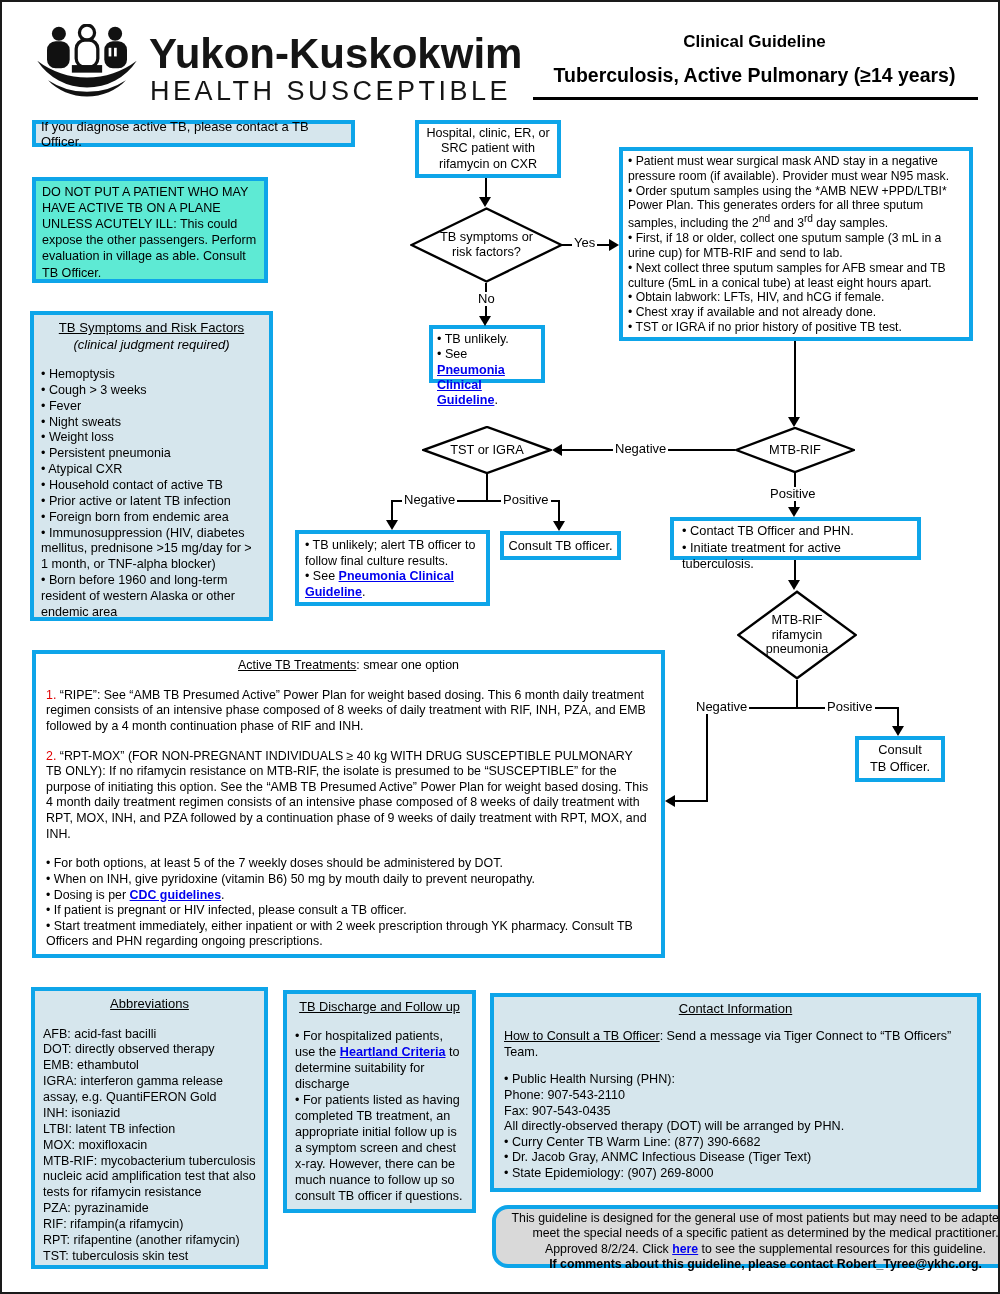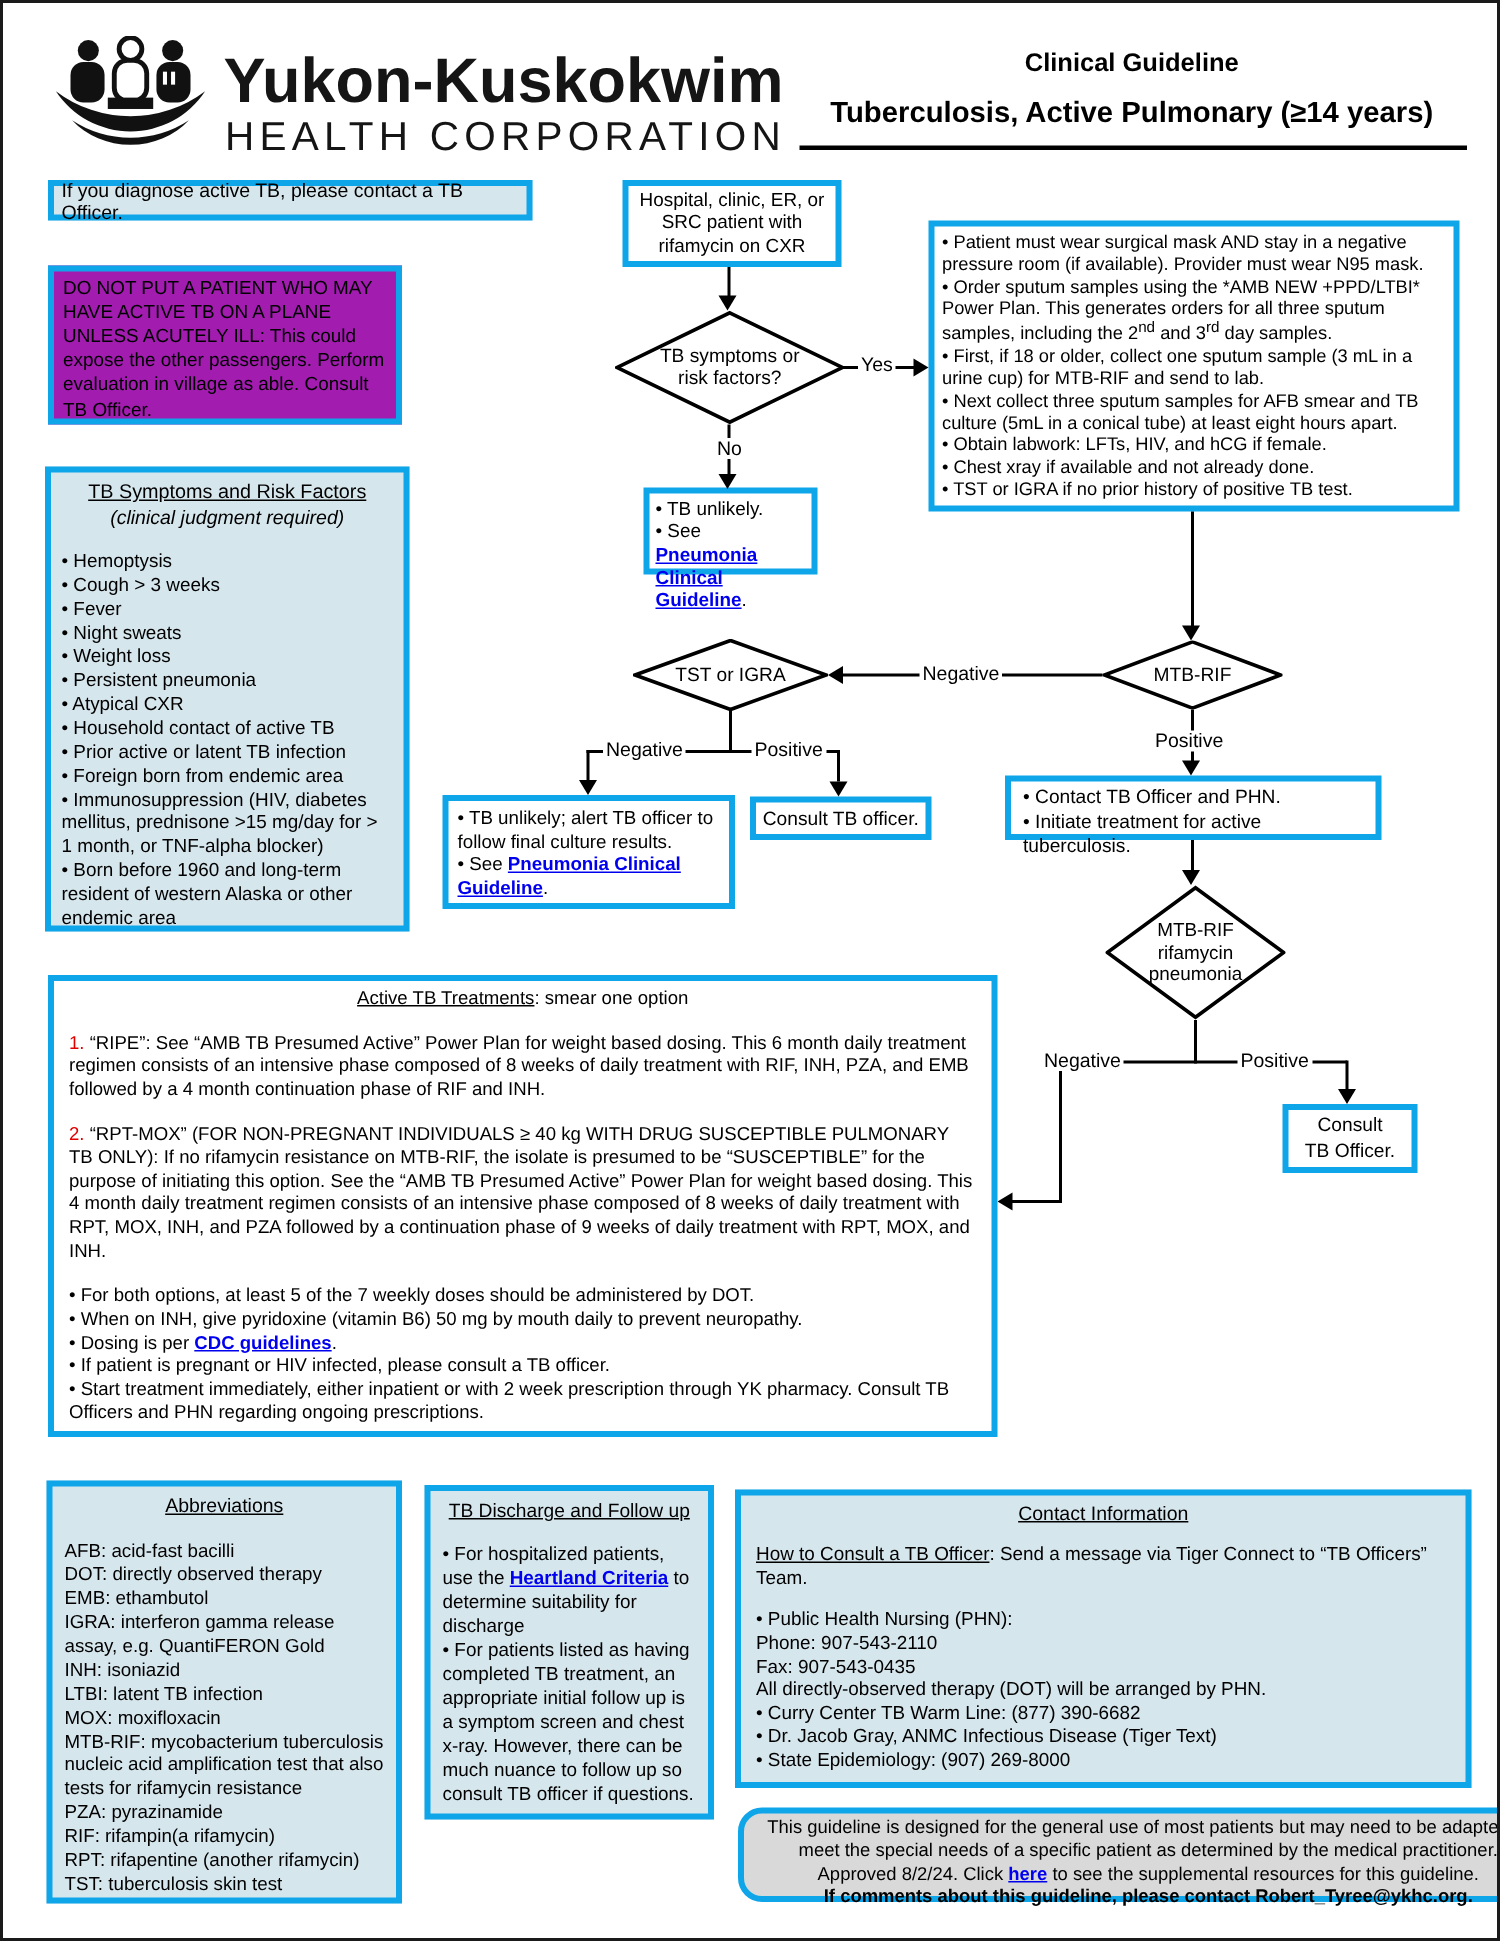--- a/index.html
+++ b/index.html
@@ -1,20 +1,20 @@
 <!DOCTYPE html>
 <html><head>
 <meta charset="utf-8">
 <style>
   html,body{margin:0;padding:0;background:#fff;}
   .page{position:relative;width:1000px;height:1294px;background:#fff;border:2px solid #1a1a1a;
         box-sizing:border-box;font-family:"Liberation Sans",sans-serif;color:#000;overflow:hidden;}
   .box{position:absolute;border:4px solid #0ea5e9;background:#fff;box-sizing:border-box;}
   .blue{background:#d6e6ed;}
-  .lav{background:#a21caf;}
+  .lav{background:#5eead4;}
   .gray{background:#d9d9d9;}
   .u{text-decoration:underline;}
   .it{font-style:italic;}
   .b{font-weight:bold;}
   .ctr{text-align:center;}
   .link{color:#0000ee;font-weight:bold;text-decoration:underline;cursor:pointer;}
   .rednum{color:#e00000;}
   .hl{position:absolute;height:2px;background:#000;}
   .vl{position:absolute;width:2px;background:#000;}
   .ar{position:absolute;width:0;height:0;}
@@ -49,21 +49,21 @@
       <rect x="40" y="15" width="20" height="25" rx="8" fill="#fff" stroke="#111" stroke-width="3"></rect>
       <rect x="66" y="16" width="21" height="25" rx="8" fill="#111"></rect>
       <rect x="70" y="22" width="2.5" height="8" fill="#fff"></rect>
       <rect x="75" y="22" width="2.5" height="8" fill="#fff"></rect>
       <rect x="36" y="38" width="28" height="7" fill="#111"></rect>
       <path d="M4,34 A55 55 0 0 0 96,34 A76 76 0 0 1 4,34 Z" fill="#111"></path>
       <path d="M14,52 A46 40 0 0 0 86,52 A62 58 0 0 1 14,52 Z" fill="#111"></path>
     </svg>
   </div>
   <div class="org1">Yukon-Kuskokwim</div>
-  <div class="org2">HEALTH CORPORATION</div>
+  <div class="org2">HEALTH SUSCEPTIBLE</div>
   <div class="doctype">Clinical Guideline</div>
   <div class="doctitle">Tuberculosis, Active Pulmonary (≥14 years)</div>
   <div class="titlebar"></div>
 
   <div class="box blue" style="left:30px;top:118px;width:323px;height:27px;font-size:13px;display:flex;align-items:center;padding-left:5px;">
     <span>If you diagnose active TB, please contact a TB Officer.</span>
   </div>
 
   <div class="box lav" style="left:30px;top:175px;width:236px;height:106px;font-size:12.6px;line-height:1.28;padding:3px 6px;">
     <span>DO NOT PUT A PATIENT WHO MAY HAVE ACTIVE TB ON A PLANE UNLESS ACUTELY ILL: This could expose the other passengers. Perform evaluation in village as able. Consult TB Officer.</span>

